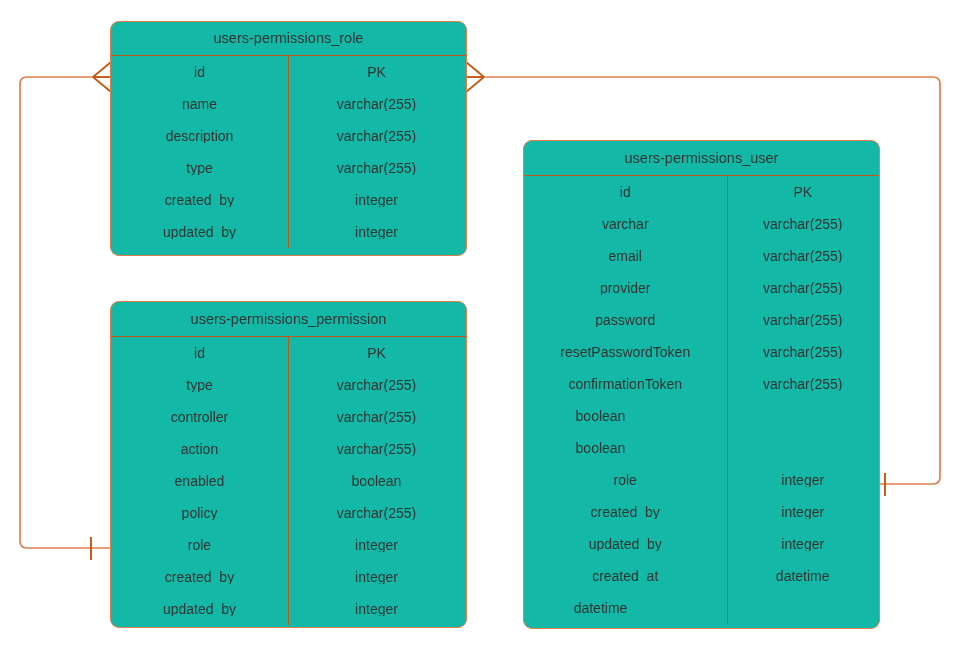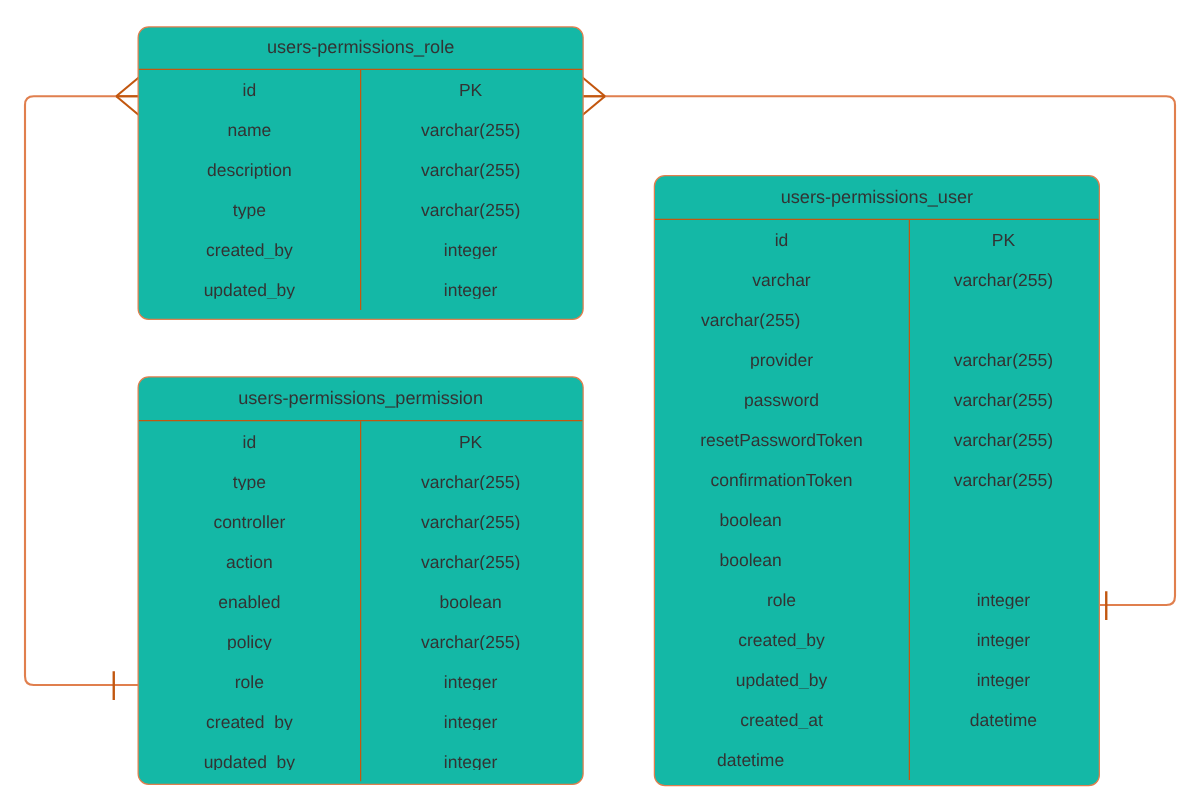--- a/index.html
+++ b/index.html
@@ -228,20 +228,21 @@
 
       <div class="row">
         <div class="cell cell-name">id</div>
         <div class="cell cell-type">PK</div>
       </div>
       <div class="row">
         <div class="cell cell-name">varchar</div>
         <div class="cell cell-type">varchar(255)</div>
       </div>
       <div class="row">
+        <div class="cell cell-name">email</div>
         <div class="cell cell-type">varchar(255)</div>
       </div>
       <div class="row">
         <div class="cell cell-name">provider</div>
         <div class="cell cell-type">varchar(255)</div>
       </div>
       <div class="row">
         <div class="cell cell-name">password</div>
         <div class="cell cell-type">varchar(255)</div>
       </div>

